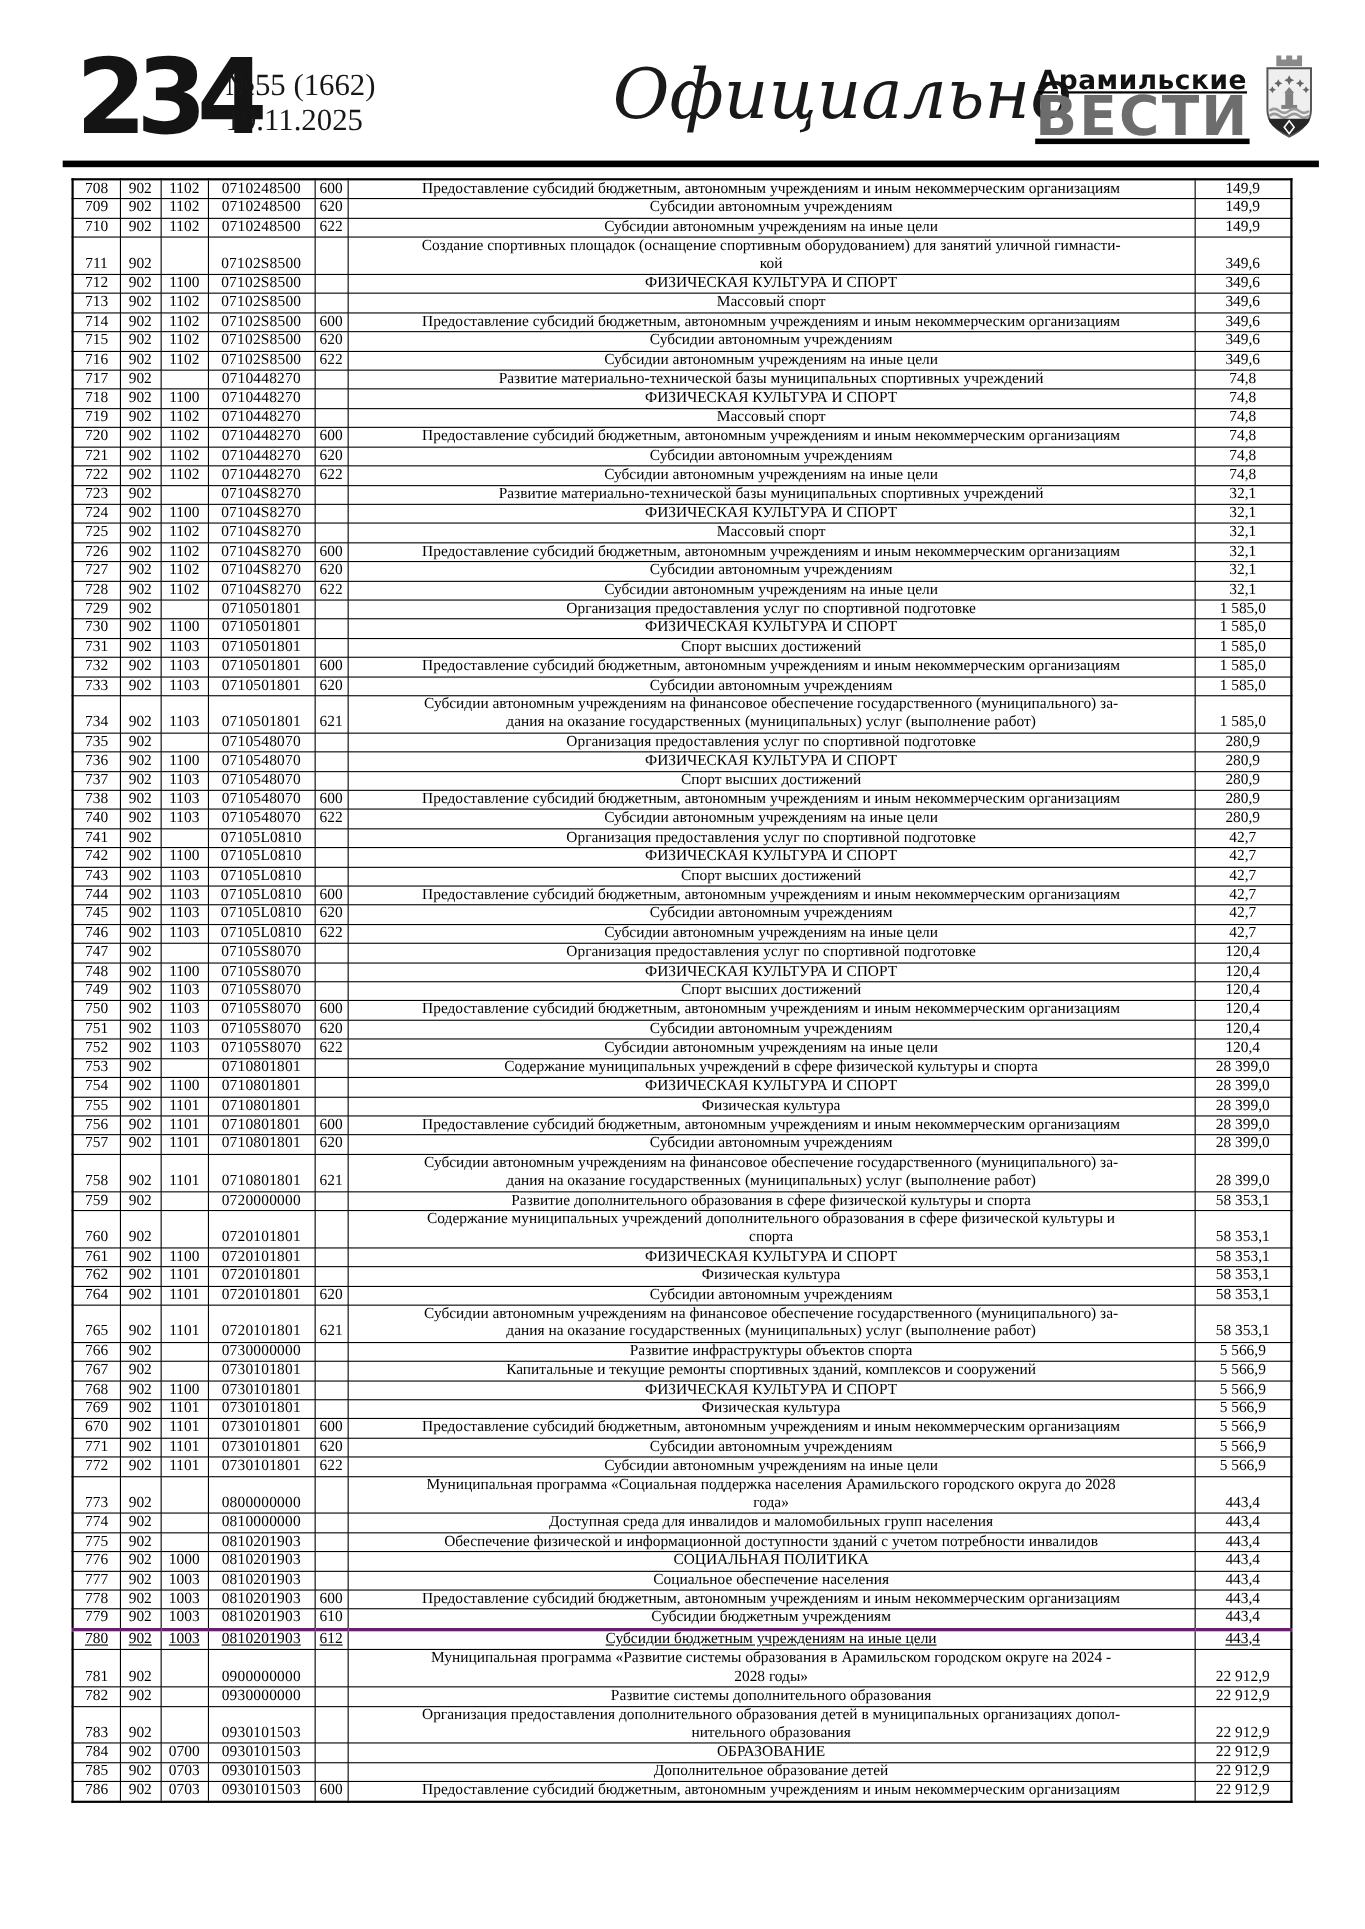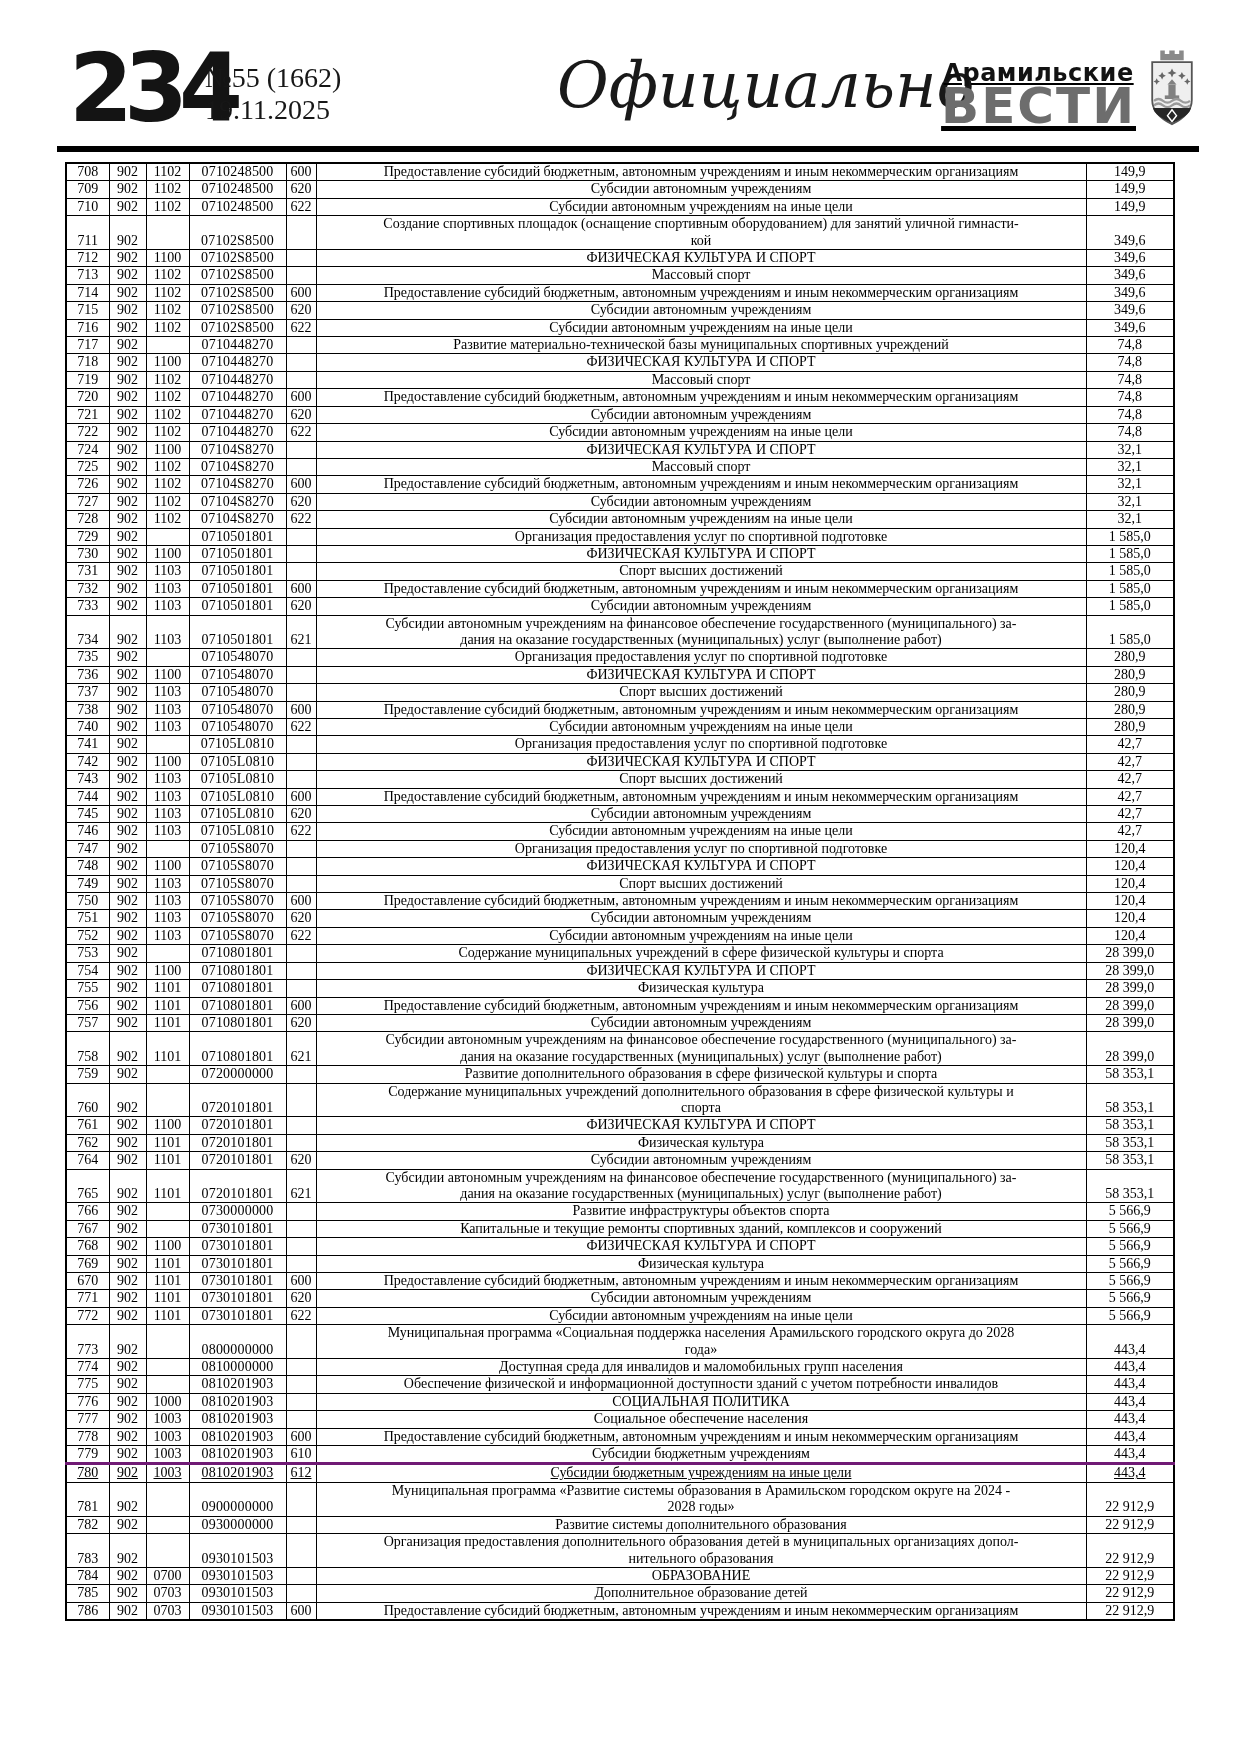--- a/index.html
+++ b/index.html
@@ -242,20 +242,29 @@
         <tr>
           <td class="c0">722</td>
           <td class="c1">902</td>
           <td class="c2">1102</td>
           <td class="c3">0710448270</td>
           <td class="c4">622</td>
           <td class="c5">Субсидии автономным учреждениям на иные цели</td>
           <td class="c6">74,8</td>
         </tr>
         <tr>
+          <td class="c0">723</td>
+          <td class="c1">902</td>
+          <td class="c2"></td>
+          <td class="c3">07104S8270</td>
+          <td class="c4"></td>
+          <td class="c5">Развитие материально-технической базы муниципальных спортивных учреждений</td>
+          <td class="c6">32,1</td>
+        </tr>
+        <tr>
           <td class="c0">724</td>
           <td class="c1">902</td>
           <td class="c2">1100</td>
           <td class="c3">07104S8270</td>
           <td class="c4"></td>
           <td class="c5">ФИЗИЧЕСКАЯ КУЛЬТУРА И СПОРТ</td>
           <td class="c6">32,1</td>
         </tr>
         <tr>
           <td class="c0">725</td>

